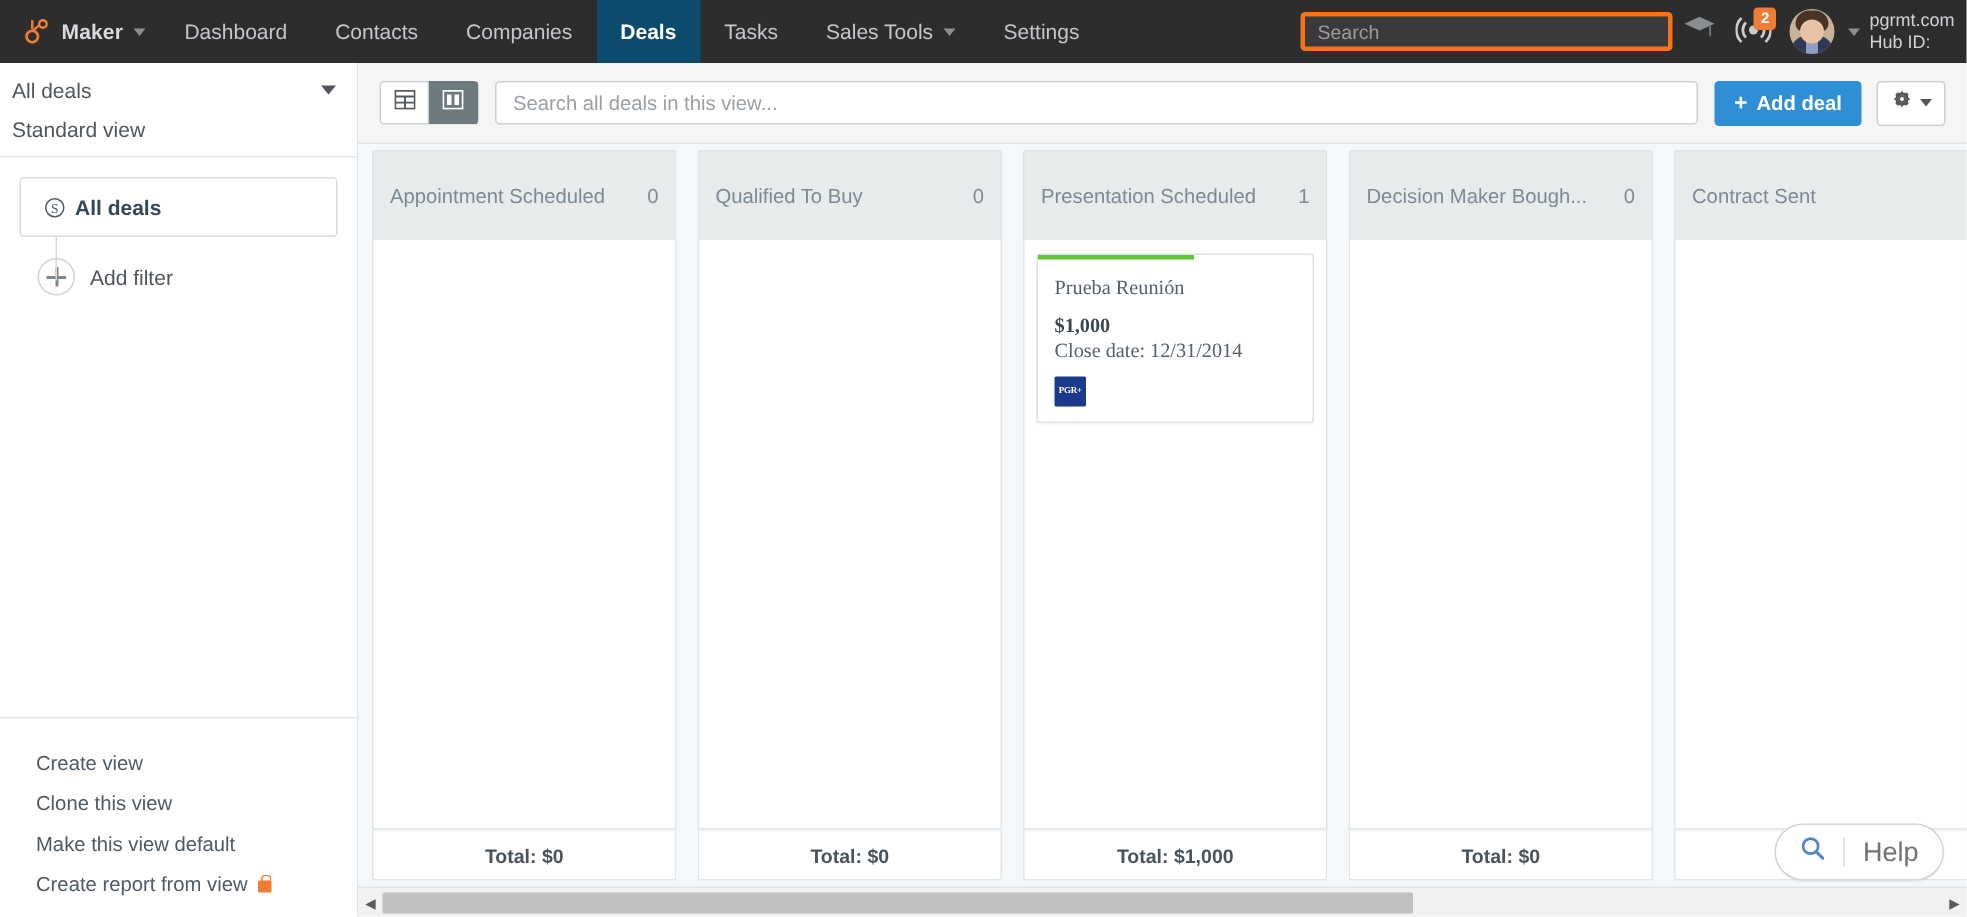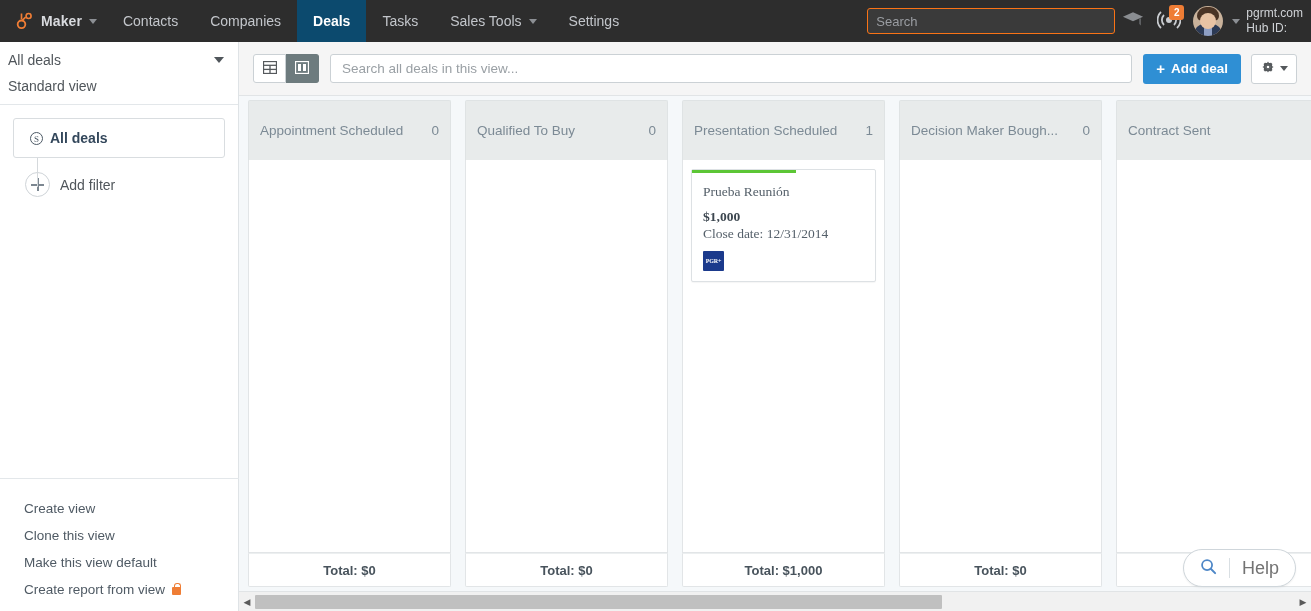--- a/index.html
+++ b/index.html
@@ -41,21 +41,21 @@
   }
   .navitem.active { background: #0c4a6e; color: #ffffff; font-weight: bold; }
   .navitem .caret-dn { border-top-color: #8c8f94; }
 
   .nav-right {
     position: absolute; right: 0; top: 0; height: 42px;
     display: flex; align-items: center; padding-right: 8px;
   }
   .searchbox {
     width: 248px; height: 26px; background: #3a3a3a;
-    border: 1px solid #f97316; border-radius: 3px;
+    border: 3px solid #f97316; border-radius: 3px;
     color: #b4b7bb; font-size: 13px; padding: 0 8px;
     font-family: "Liberation Sans", sans-serif;
     outline: none;
   }
   .searchbox::placeholder { color: #9a9da2; }
   .nav-icon { display: flex; align-items: center; justify-content: center;
     width: 36px; height: 42px; position: relative; cursor: pointer; }
   .badge {
     position: absolute; top: 5px; right: 3px;
     background: #ef7d35; color: #fff; font-size: 10px; font-weight: bold;
@@ -283,20 +283,23 @@
         <rect x="8" y="3" width="2" height="7" fill="#ef7d35"></rect>
         <rect x="9.5" y="10.5" width="6" height="2" transform="rotate(-42 9.5 11.5)" fill="#ef7d35"></rect>
       </svg>
     </span>
     <span class="brand-label">Maker</span>
     <span class="caret-dn"></span>
   </div>
 
   <div class="navitems">
     <div class="navitem">
+        <span>Dashboard</span>
+      </div>
+    <div class="navitem">
         <span>Contacts</span>
       </div>
     <div class="navitem">
         <span>Companies</span>
       </div>
     <div class="navitem active">
         <span>Deals</span>
       </div>
     <div class="navitem">
         <span>Tasks</span>

